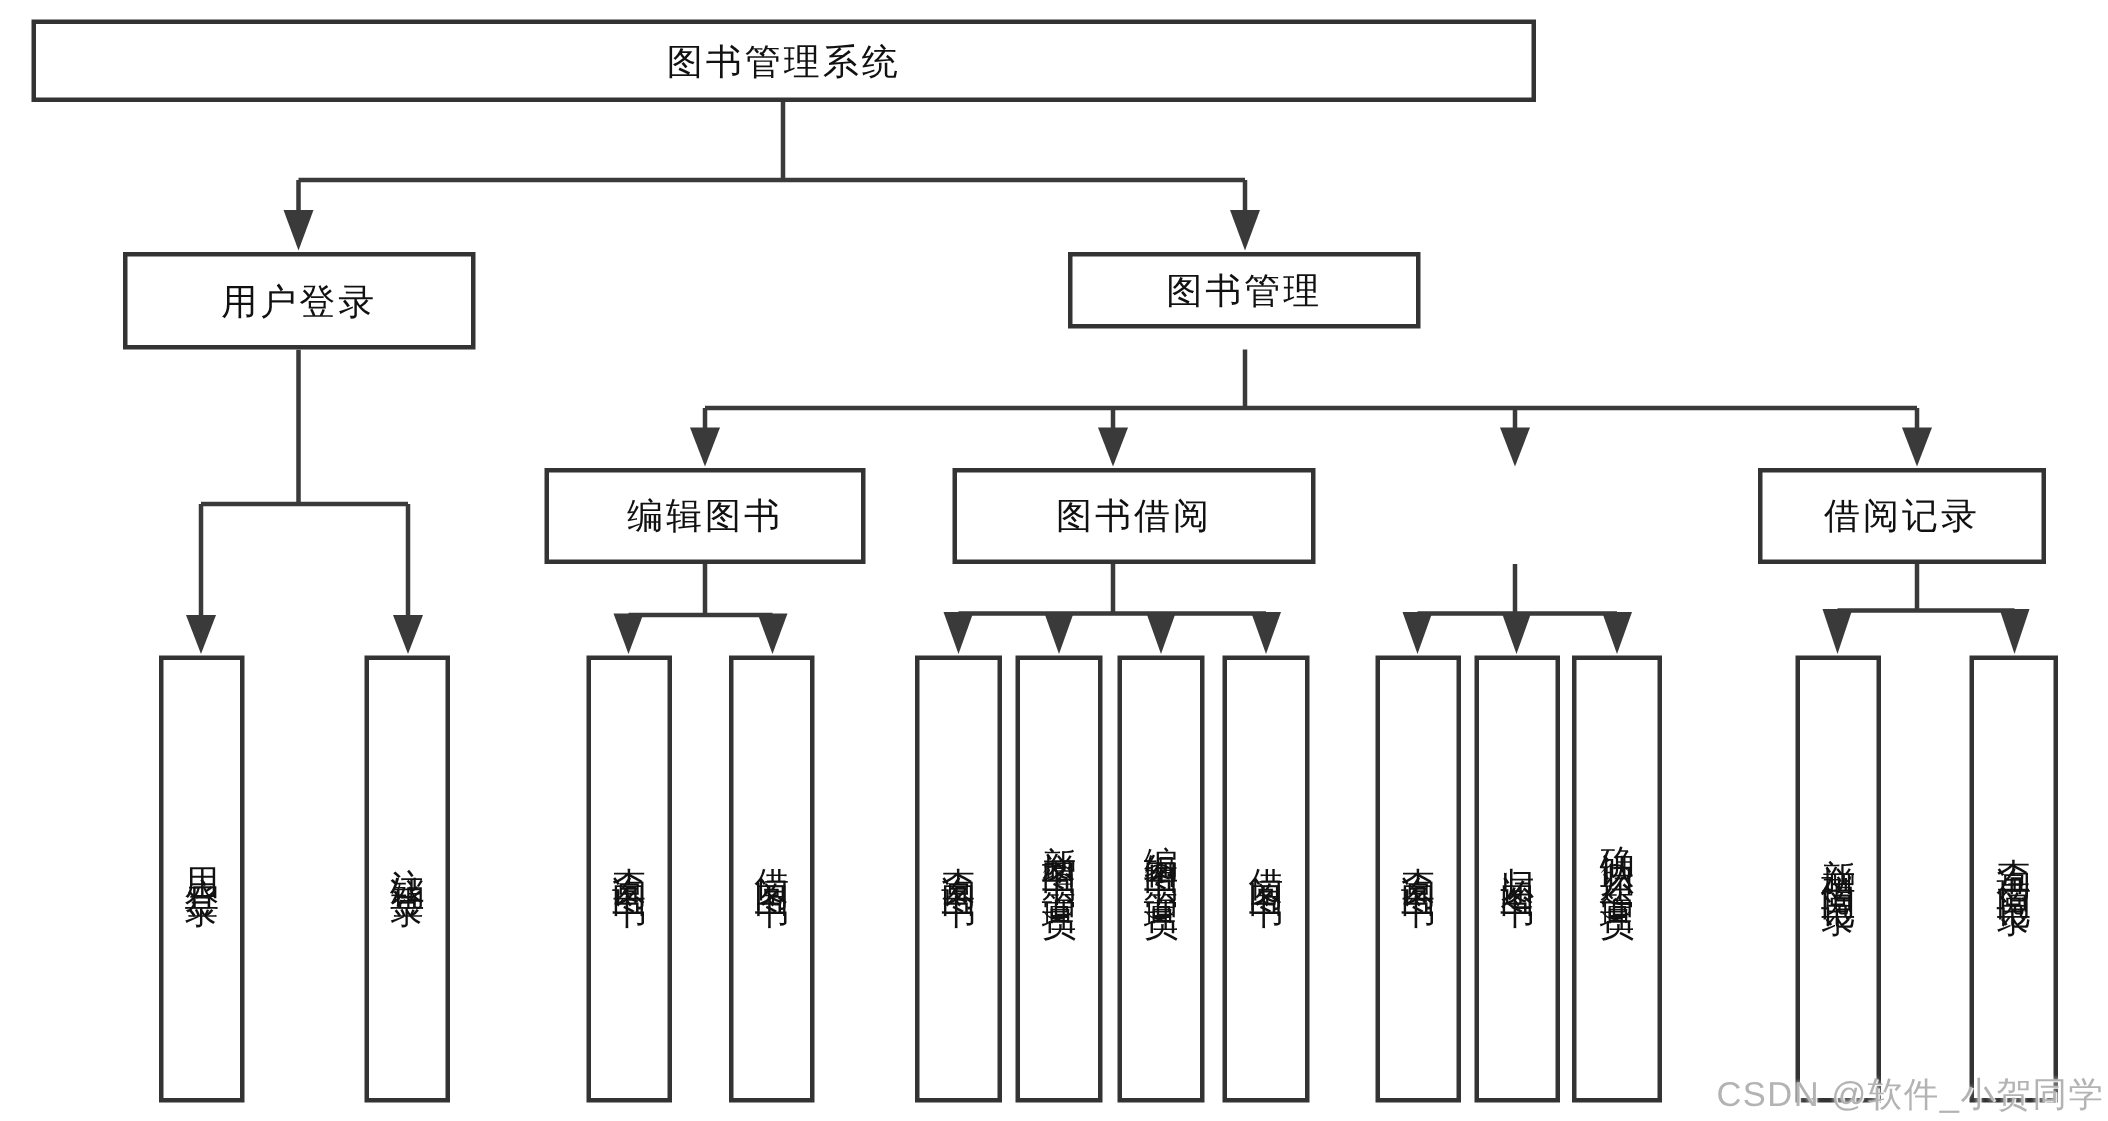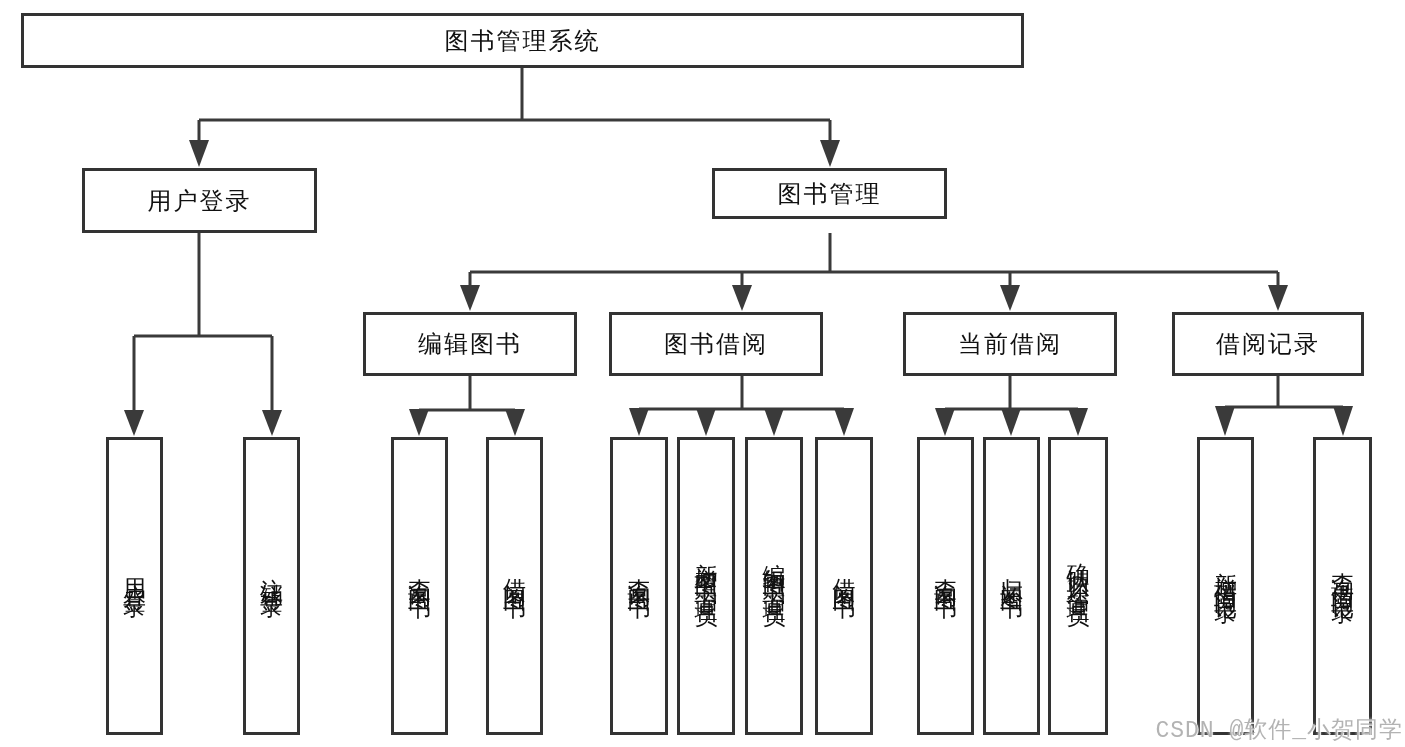--- a/index.html
+++ b/index.html
@@ -21,21 +21,20 @@
   .box.v{
     writing-mode:vertical-rl;text-orientation:mixed;
     font-size:23px;letter-spacing:6px;line-height:1;
     padding-bottom:28px;
   }
   #watermark{
     position:absolute;right:2px;top:714px;
     font-size:23px;letter-spacing:1px;white-space:nowrap;
     color:var(--wm,#b3b3b3);
     text-shadow:0 0 3px #fff,1px 1px 0 rgba(255,255,255,.85);
-    font-family:Liberation Mono, monospace;
   }
 </style>
 </head>
 <body>
 
 <div id="stage" style="--line: #3a3a3a; --border: #333333; --text: #111111; --wm: #b3b3b3; --bg: #ffffff;">
 
   <svg id="connectors" viewBox="0 0 1405 747" xmlns="http://www.w3.org/2000/svg">
 
     <g>
@@ -93,25 +92,22 @@
   <div class="box h" style="left:82px;top:168px;width:235px;height:65px">
     <span>用户登录</span>
   </div>
   <div class="box h" style="left:712px;top:168px;width:235px;height:51px">
     <span>图书管理</span>
   </div>
 
   <div class="box h" style="left:363px;top:312px;width:214px;height:64px">
     <span>编辑图书</span>
   </div>
-  <div class="box h" style="left:609px;top:312px;width:214px;height:64px">
+  <div class="box h" style="left:635px;top:312px;width:242px;height:64px">
     <span>图书借阅</span>
-  </div>
-  <div class="box h" style="left:903px;top:312px;width:214px;height:64px">
-    <span>当前借阅</span>
   </div>
   <div class="box h" style="left:1172px;top:312px;width:192px;height:64px">
     <span>借阅记录</span>
   </div>
 
   <div class="box v" style="left:106px;top:437px;width:57px;height:298px">
     <span>用户登录</span>
   </div>
   <div class="box v" style="left:243px;top:437px;width:57px;height:298px">
     <span>注销登录</span>

